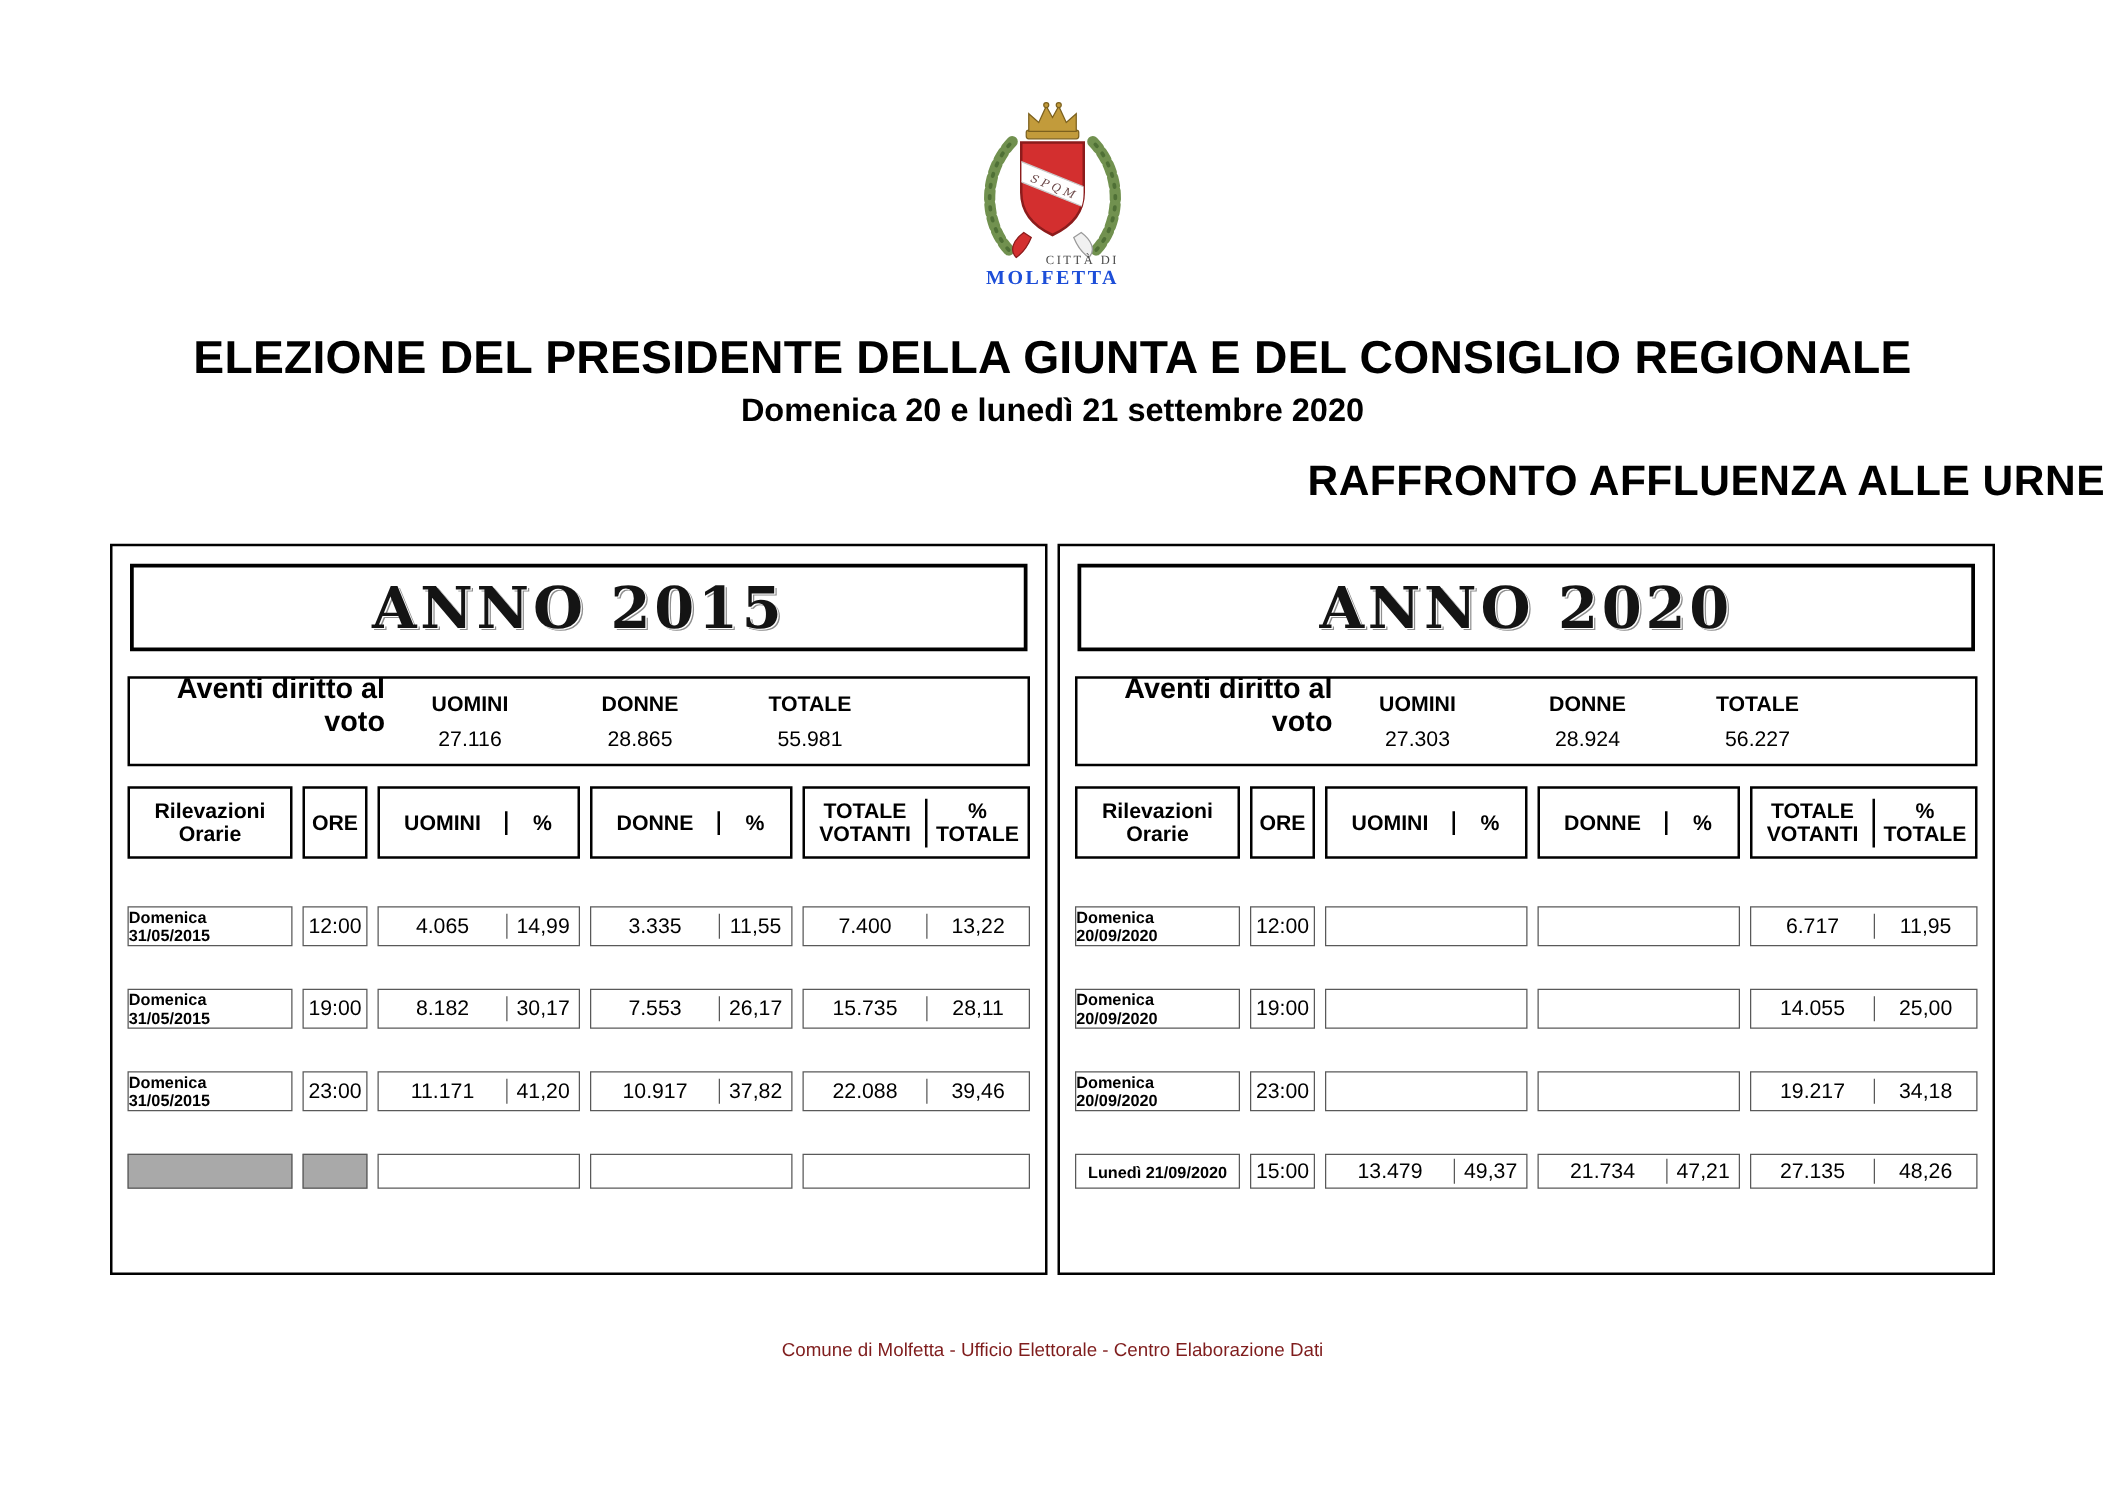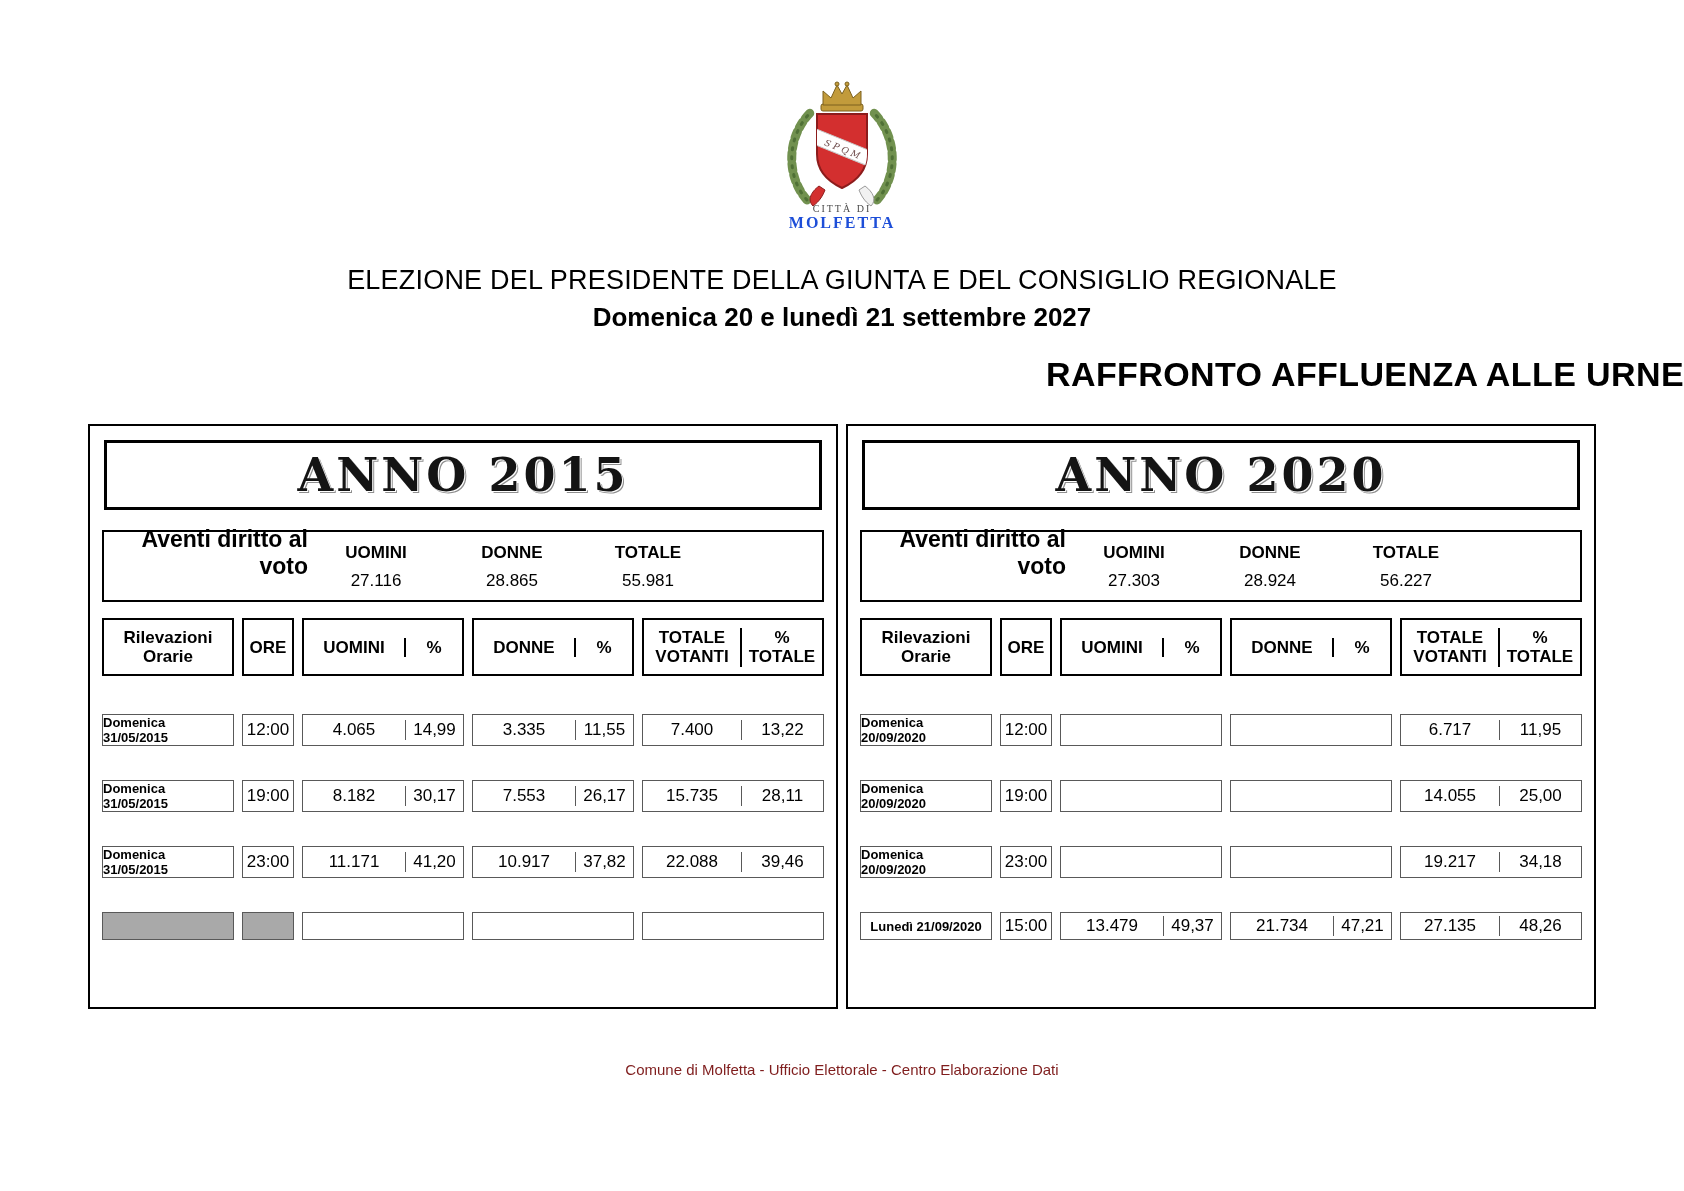--- a/index.html
+++ b/index.html
@@ -1,24 +1,24 @@
 <!DOCTYPE html>
 <html><head>
 <meta charset="utf-8">
 <style>
   html,body{margin:0;padding:0;background:#fff;}
   body{width:1684px;height:1191px;font-family:"Liberation Sans",sans-serif;color:#000;position:relative;overflow:hidden;}
 
   .crest-wrap{padding-top:78px;display:flex;flex-direction:column;align-items:center;}
-  .crest-city{font-family:"Liberation Serif",serif;color:#4a4a4a;text-align:center;line-height:1.05;margin-top:-6px;}
+  .crest-city{font-family:"Liberation Serif",serif;color:#4a4a4a;text-align:right;line-height:1.05;margin-top:-6px;}
   .crest-city .l1{font-size:10px;letter-spacing:2px;}
   .crest-city .l2{font-size:16px;letter-spacing:2px;font-weight:bold;color:#1d4ed8;}
 
   .titles{text-align:center;margin-top:34px;}
-  .title1{font-size:27px;font-weight:normal;letter-spacing:.2px;}
+  .title1{font-size:37px;font-weight:bold;letter-spacing:.2px;}
   .title2{font-size:26px;font-weight:bold;margin-top:6px;}
   .heading{font-size:34px;font-weight:bold;margin-top:22px;text-align:right;letter-spacing:.4px;}
 
   .panels{display:flex;gap:8px;margin:30px 88px 0;height:585px;}
   .panel{flex:1;border:2px solid #000;box-sizing:border-box;padding:8px 12px 0;background:#fff;}
 
   .anno-box{border:3px solid #000;height:64px;margin:6px 2px 0;display:flex;align-items:center;justify-content:center;}
   .anno-text{font-family:"DejaVu Serif",serif;font-weight:bold;font-size:46px;letter-spacing:3px;color:#141414;
              text-shadow:1px 1px 0 #fff,2px 2px 0 #8f8f8f;}
 
@@ -71,21 +71,21 @@
     <path d="M98,108 C106,114 110,122 104,128 C97,123 94,117 92,112 Z" fill="#f1f1f1" stroke="#9a9a9a"></path>
   </svg>
   <div class="crest-city">
     <div class="l1">CITTÀ DI</div>
     <div class="l2">MOLFETTA</div>
   </div>
 </div>
 
 <div class="titles">
   <div class="title1">ELEZIONE DEL PRESIDENTE DELLA GIUNTA E DEL CONSIGLIO REGIONALE</div>
-  <div class="title2">Domenica 20 e lunedì 21 settembre 2027</div>
+  <div class="title2">Domenica 20 e lunedì 21 settembre 2020</div>
 </div>
 <div class="heading">RAFFRONTO AFFLUENZA ALLE URNE</div>
 
 <div class="panels">
 
   <div class="panel">
     <div class="anno-box">
       <span class="anno-text">ANNO 2015</span>
     </div>
 

